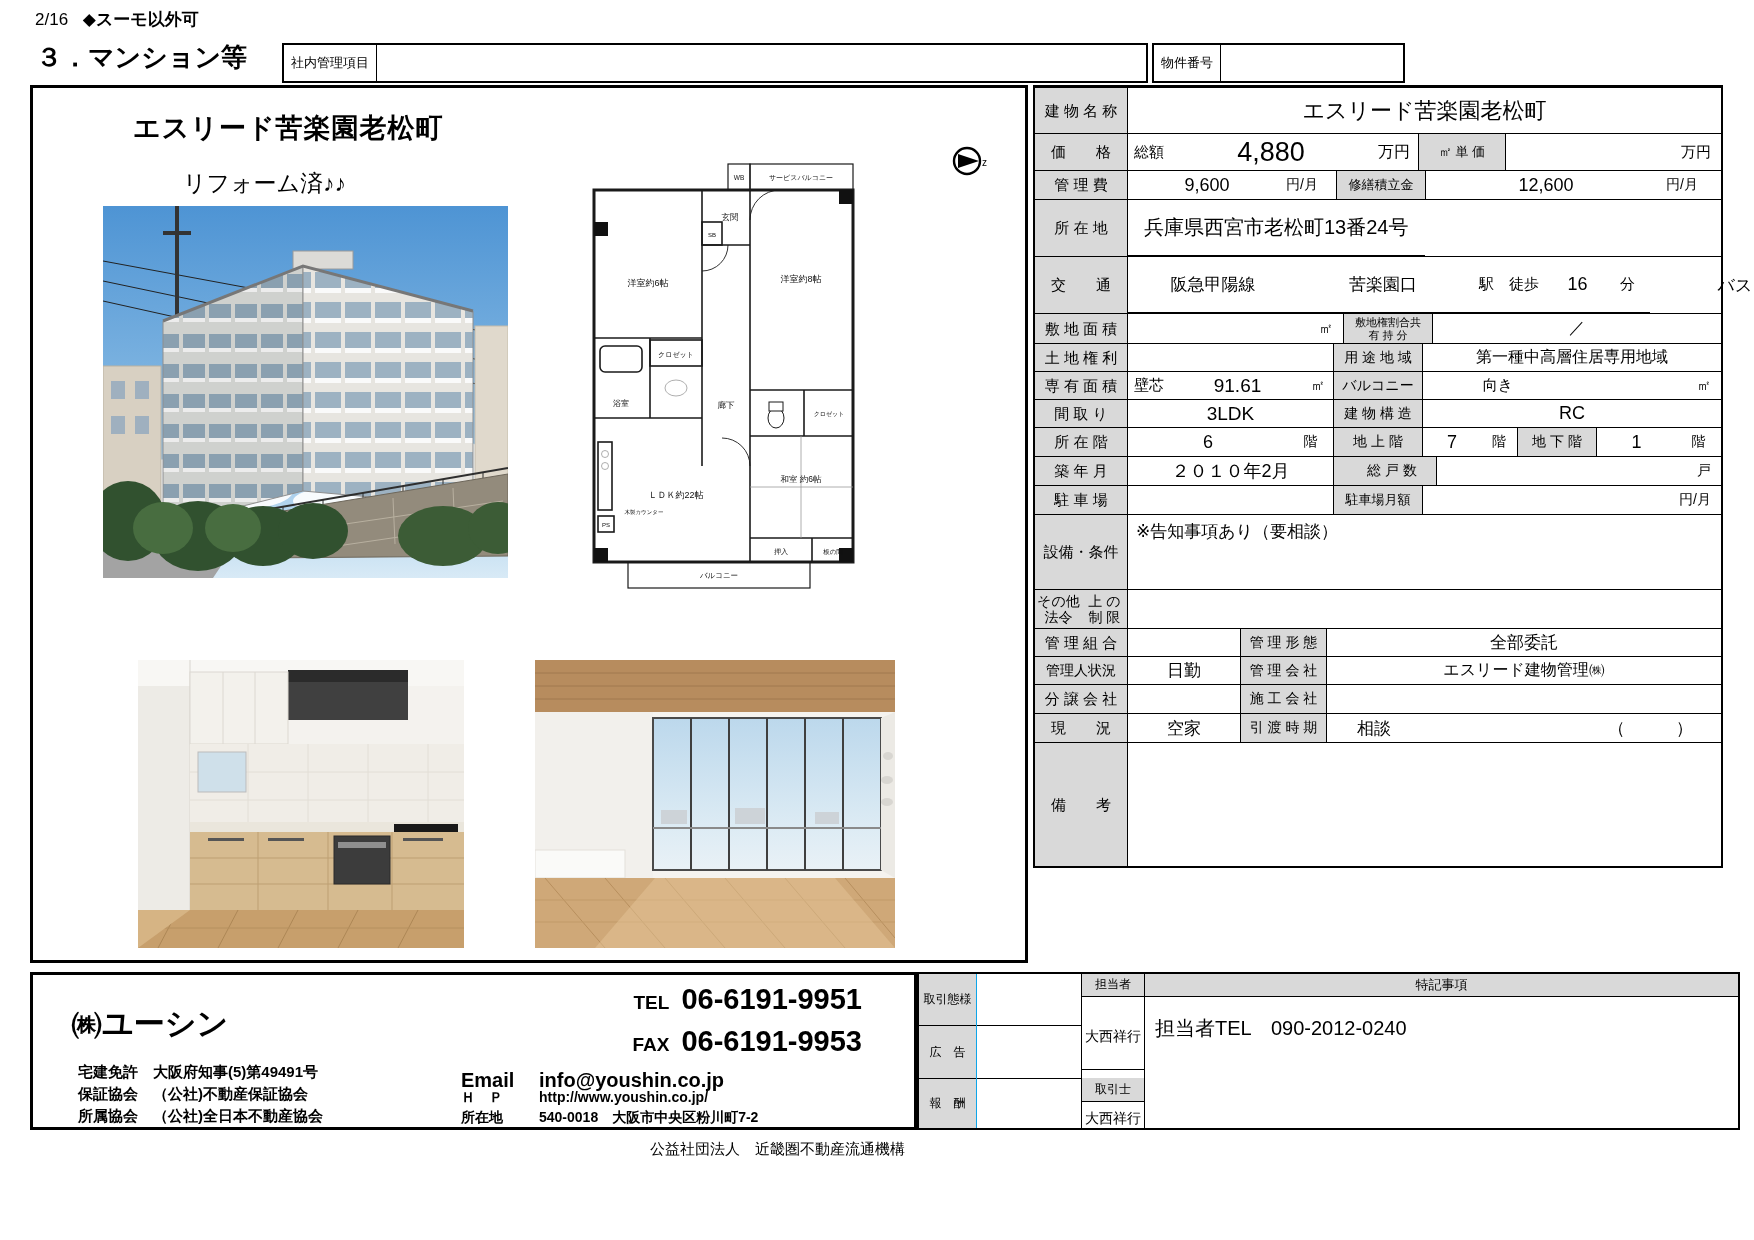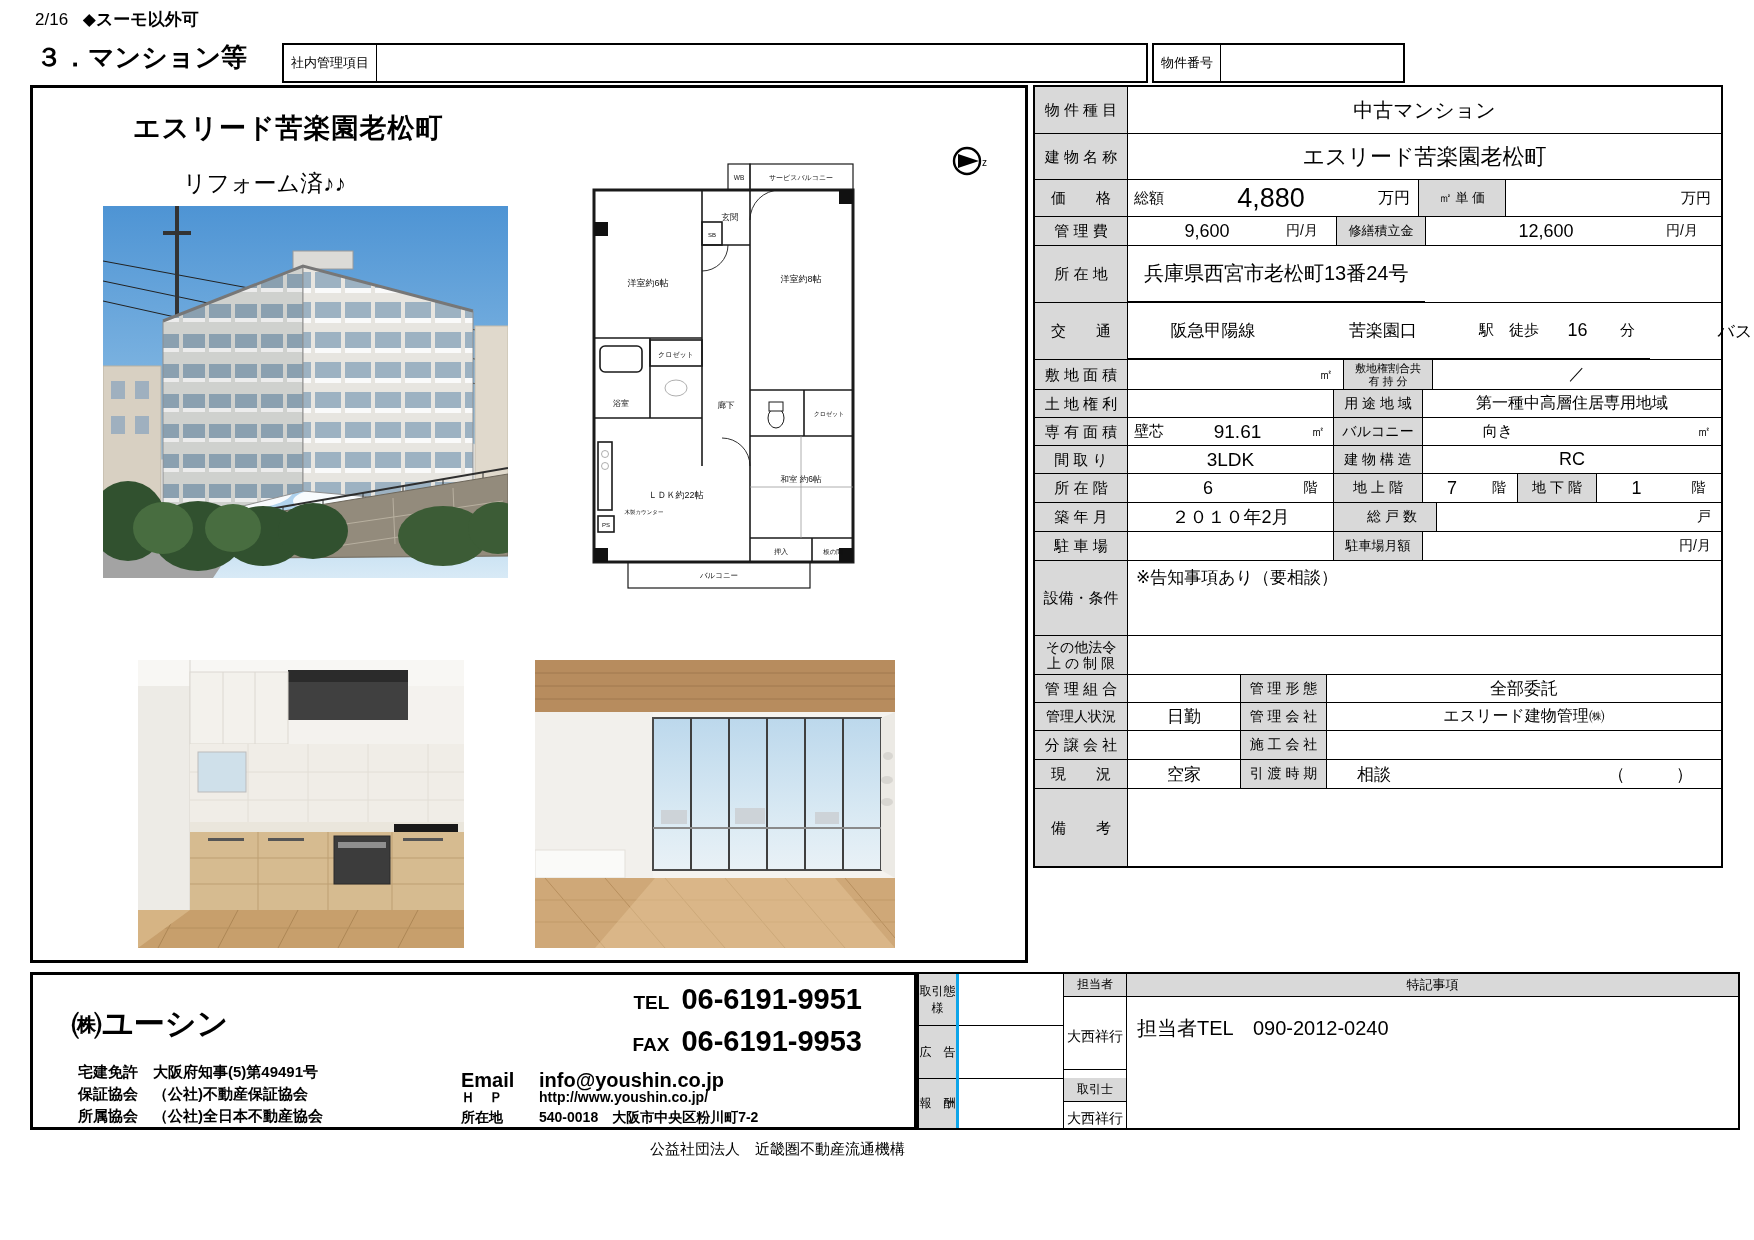--- a/index.html
+++ b/index.html
@@ -307,24 +307,20 @@
       <g stroke="#c19a68">
           <line x1="0" y1="240" x2="360" y2="240"></line>
           <line x1="0" y1="262" x2="360" y2="262"></line>
         </g>
       <polygon points="120,218 300,218 360,288 60,288" fill="#e6c89c" opacity="0.45"></polygon>
     </svg>
   </div>
 
   <div class="abs b2 ptable" style="left:1033px;top:85px;width:690px;height:783px;">
 
-    <div class="trow first" style="height:46px;">
-      <div class="tlabel">物 件 種 目</div>
-      <div class="fill c" style="font-size:20px;">中古マンション</div>
-    </div>
 
     <div class="trow" style="height:45px;">
       <div class="tlabel">建 物 名 称</div>
       <div class="fill c" style="font-size:22px;">エスリード苦楽園老松町</div>
     </div>
 
     <div class="trow" style="height:36px;">
       <div class="tlabel">価　　格</div>
       <div class="vc" style="width:290px;flex:none;">
         <span style="padding-left:6px;">総額</span>
@@ -443,21 +439,21 @@
       <div class="gcell" style="width:88px;">駐車場月額</div>
       <div class="fill vc" style="justify-content:flex-end;padding-right:10px;font-size:14px;">円/月</div>
     </div>
 
     <div class="trow" style="height:74px;">
       <div class="tlabel">設備・条件</div>
       <div class="fill" style="padding:5px 8px;font-size:17px;">※告知事項あり（要相談）</div>
     </div>
 
     <div class="trow" style="height:38px;">
-      <div class="tlabel" style="flex-direction:column;font-size:14px;">
+      <div class="tlabel" style="flex-direction:row;font-size:14px;">
         <span>その他法令</span>
         <span>上 の 制 限</span>
       </div>
       <div class="fill"></div>
     </div>
 
     <div class="trow" style="height:27px;">
       <div class="tlabel">管 理 組 合</div>
       <div style="width:112px;flex:none;"></div>
       <div class="gcell" style="width:85px;font-size:14px;">管 理 形 態</div>
@@ -518,21 +514,21 @@
       <span style="width:78px;">Ｈ　Ｐ</span>
       <span>http://www.youshin.co.jp/</span>
     </div>
     <div class="abs bold" style="left:428px;top:134px;font-size:14px;display:flex;">
       <span style="width:78px;">所在地</span>
       <span>540-0018　大阪市中央区粉川町7-2</span>
     </div>
   </div>
 
   <div class="abs b2" style="left:917px;top:972px;width:823px;height:158px;display:flex;">
-    <div class="dcol" style="width:40px;border-right:3px solid #0ea5e9;">
+    <div class="dcol" style="width:58px;border-right:1px solid #0ea5e9;">
       <div class="dcell gray small-label" style="height:52px;border-bottom:1px solid #000;">取引態様</div>
       <div class="dcell gray small-label" style="height:53px;border-bottom:1px solid #000;">広　告</div>
       <div class="dcell gray small-label" style="flex:1;">報　酬</div>
     </div>
     <div class="dcol" style="width:105px;border-right:1px solid #000;">
       <div class="dcell" style="height:52px;border-bottom:1px solid #000;"></div>
       <div class="dcell" style="height:53px;border-bottom:1px solid #000;"></div>
       <div class="dcell" style="flex:1;"></div>
     </div>
     <div class="dcol" style="width:63px;border-right:1px solid #000;gap:8px;">

